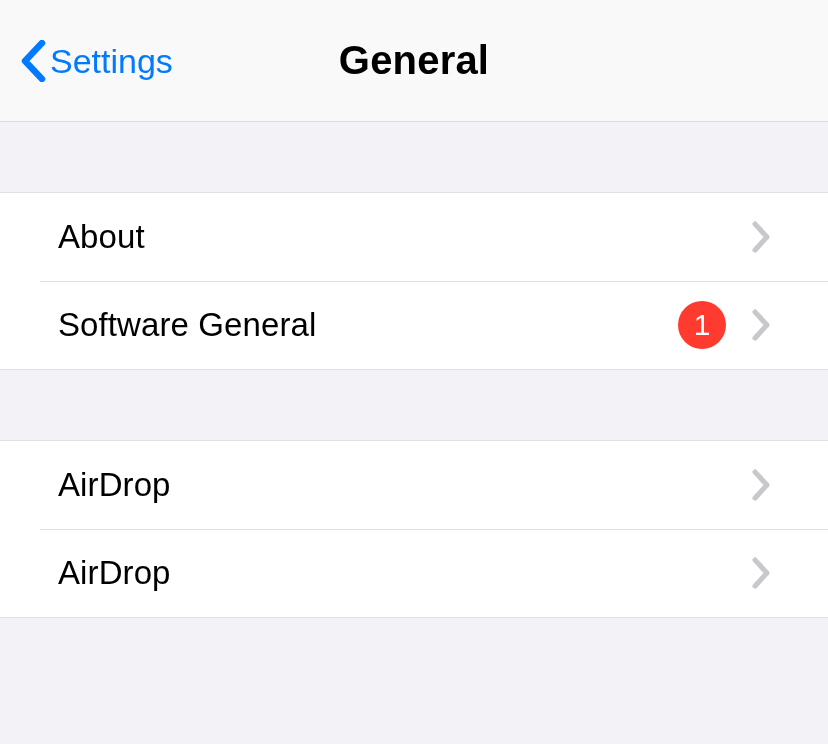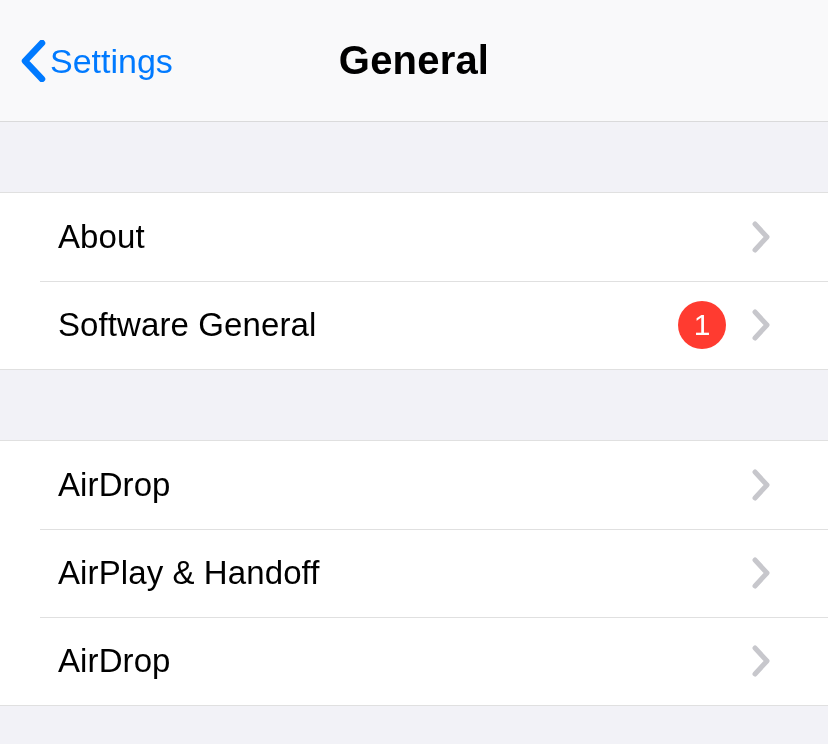--- a/index.html
+++ b/index.html
@@ -153,30 +153,20 @@
     <span class="row-label">AirDrop</span>
     <span class="row-accessories">
       <span class="disclosure">
         <svg width="18" height="32" viewBox="0 0 18 32" fill="none">
           <polyline points="3,3 15,16 3,29" stroke="#c7c7cc" stroke-width="5" stroke-linecap="round" stroke-linejoin="round"></polyline>
         </svg>
       </span>
     </span>
   </div>
   <div class="row">
-    <span class="row-label">AirPlay &amp; Handoff</span>
-    <span class="row-accessories">
-      <span class="disclosure">
-        <svg width="18" height="32" viewBox="0 0 18 32" fill="none">
-          <polyline points="3,3 15,16 3,29" stroke="#c7c7cc" stroke-width="5" stroke-linecap="round" stroke-linejoin="round"></polyline>
-        </svg>
-      </span>
-    </span>
-  </div>
-  <div class="row">
     <span class="row-label">AirDrop</span>
     <span class="row-accessories">
       <span class="disclosure">
         <svg width="18" height="32" viewBox="0 0 18 32" fill="none">
           <polyline points="3,3 15,16 3,29" stroke="#c7c7cc" stroke-width="5" stroke-linecap="round" stroke-linejoin="round"></polyline>
         </svg>
       </span>
     </span>
   </div>
 </div>

